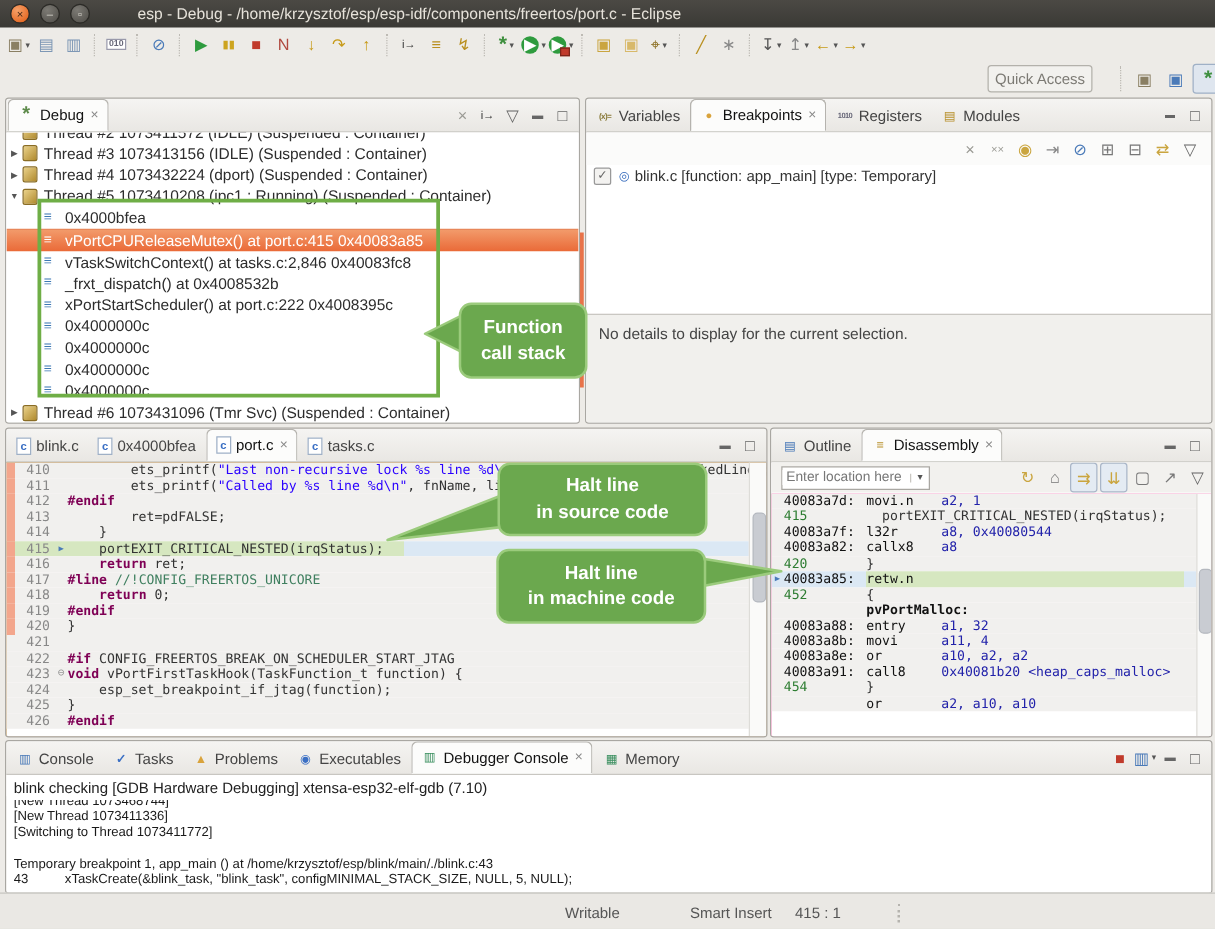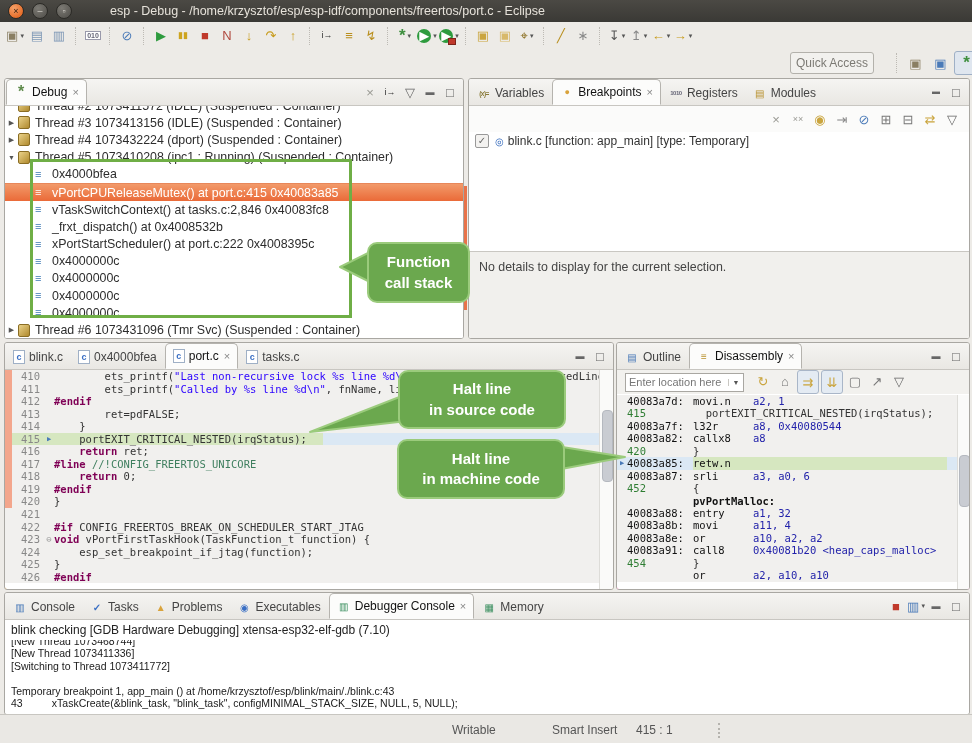--- a/index.html
+++ b/index.html
@@ -90,21 +90,21 @@
   .eline .lnum{width:28px;flex:none;text-align:right;padding-right:4px;color:#888;}
   .eline .mark{width:10px;flex:none;font-size:7px;color:#4a7ab8;text-align:center;}
   .eline .mark .fold{color:#999;font-size:9px;}
   .eline.cur{background:linear-gradient(90deg,var(--halt-green) 0 318px,var(--halt-blue) 318px 100%);}
   .tk-k{color:var(--keyword);font-weight:bold;}
   .tk-s{color:var(--string);}
   .tk-c{color:var(--comment);}
   .vscroll{position:absolute;top:0;bottom:0;right:0;width:13px;background:#fafaf9;border-left:1px solid #dddcd8;}
   .vthumb{position:absolute;left:2px;width:9px;border-radius:4px;background:#c9ccd2;border:1px solid #b4b8bf;}
   
-  #da-toolbar{height:24px;display:flex;align-items:center;padding-left:8px;background:#f2f1ee;}
+  #da-toolbar{height:24px;display:flex;align-items:center;padding-left:8px;background:#f2f1ee;justify-content:space-between;}
   #location-box{display:flex;align-items:center;border:1px solid #a9a7a2;background:#fff;height:17px;}
   #location-input{width:96px;border:0;outline:0;font-size:11px;color:#777;padding:0 3px;
     font-family:"Liberation Sans",sans-serif;}
   #location-dd{width:14px;text-align:center;font-size:7px;color:#555;border-left:1px solid #c9c7c2;}
   .pressedbox{border:1px solid #a9b6c8;background:#e4ebf3;border-radius:3px;}
   #disasm-lines{position:absolute;inset:0;background:#fff;overflow:hidden;}
   .dline{display:flex;height:12.45px;line-height:12.45px;font-family:"DejaVu Sans Mono",monospace;
     font-size:10.5px;white-space:pre;background:#f1f0ee;margin-right:12px;}
   .dline .darr{width:10px;flex:none;font-size:7px;color:#4a7ab8;text-align:center;}
   .dline .da{width:66px;flex:none;color:#111;}
@@ -554,21 +554,20 @@
           </span>
       </div>
       <div style="position:absolute;left:0;right:0;top:25px;bottom:0;background:#ec4899;overflow:hidden;">
         <div id="disasm-lines">
             <div class="dline"><span class="darr"></span><span class="da">40083a7d:</span><span class="dm">movi.n</span><span class="do">a2, 1</span></div>
             <div class="dline"><span class="darr"></span><span class="da dln">415</span><span class="dsrc"><span class="tk-p">  portEXIT_CRITICAL_NESTED(irqStatus);</span></span></div>
             <div class="dline"><span class="darr"></span><span class="da">40083a7f:</span><span class="dm">l32r</span><span class="do">a8, 0x40080544</span></div>
             <div class="dline"><span class="darr"></span><span class="da">40083a82:</span><span class="dm">callx8</span><span class="do">a8</span></div>
             <div class="dline"><span class="darr"></span><span class="da dln">420</span><span class="dsrc"><span class="tk-p">}</span></span></div>
             <div class="dline hl"><span class="darr">▶</span><span class="da">40083a85:</span><span class="dm">retw.n</span><span class="do"></span></div>
-            <div class="dline"><span class="darr"></span><span class="da">40083a87:</span><span class="dm">srli</span><span class="do">a3, a0, 6</span></div>
             <div class="dline"><span class="darr"></span><span class="da dln">452</span><span class="dsrc"><span class="tk-p">{</span></span></div>
             <div class="dline"><span class="darr"></span><span class="da"></span><span class="dlabel">pvPortMalloc:</span></div>
             <div class="dline"><span class="darr"></span><span class="da">40083a88:</span><span class="dm">entry</span><span class="do">a1, 32</span></div>
             <div class="dline"><span class="darr"></span><span class="da">40083a8b:</span><span class="dm">movi</span><span class="do">a11, 4</span></div>
             <div class="dline"><span class="darr"></span><span class="da">40083a8e:</span><span class="dm">or</span><span class="do">a10, a2, a2</span></div>
             <div class="dline"><span class="darr"></span><span class="da">40083a91:</span><span class="dm">call8</span><span class="do">0x40081b20 &lt;heap_caps_malloc&gt;</span></div>
             <div class="dline"><span class="darr"></span><span class="da dln">454</span><span class="dsrc"><span class="tk-p">}</span></span></div>
             <div class="dline"><span class="darr"></span><span class="da"></span><span class="dm">or</span><span class="do">a2, a10, a10</span></div>
           </div>
         <div class="vscroll" style="width:11px;">

